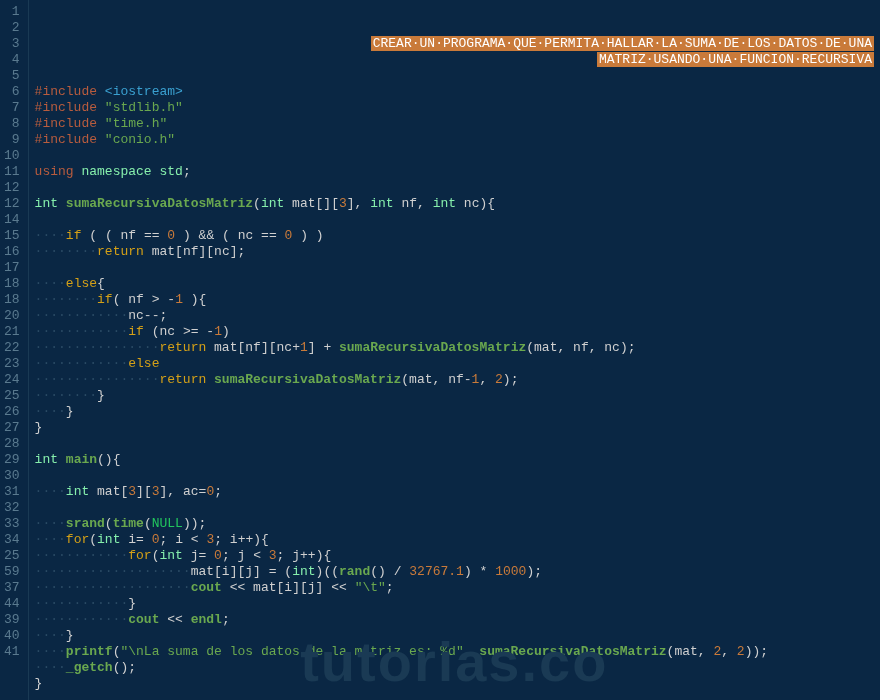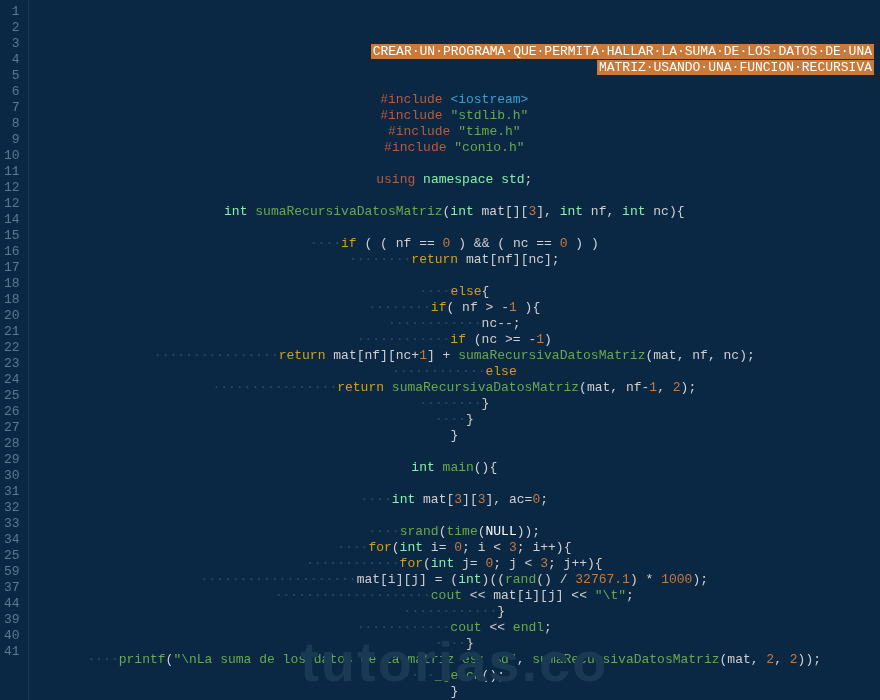--- a/index.html
+++ b/index.html
@@ -26,38 +26,37 @@
     min-width: 28px;
   }
   .gutter div { line-height: 16px; }
   .code {
     flex: 1;
     padding: 4px 6px;
     line-height: 16px;
     white-space: pre;
     color: #d0d0d0;
     position: relative;
-    margin-top: 8px;
   }
-  .line { height: 16px; white-space: pre; text-align: center; }
+  .line { height: 16px; white-space: pre; }
   .dots { color: #2a4a64; }
   .hl-sel {
     background: #c97a3a;
     color: #fff;
     padding: 0 2px;
   }
   .kw-pre   { color: #b85c3e; }   
   .kw-type  { color: #86efac; }   
   .kw-ctrl  { color: #d4a017; }   
-  .ident-fn { color: #6aa84f; }   
+  .ident-fn { color: #6aa84f; font-weight: bold; }   
   .ident    { color: #d0d0d0; }
   .str      { color: #6aa84f; }   
   .num      { color: #c97a3a; }   
   .sys      { color: #3aa0d0; }   
-  .null     { color: #ffffff; }
+  .null     { color: #22c55e; }
   .punct    { color: #d0d0d0; }
   .watermark {
     position: absolute;
     bottom: 30px;
     left: 50%;
     transform: translateX(-50%);
     font-size: 56px;
     font-weight: bold;
     color: #1a3a54;
     letter-spacing: 2px;

